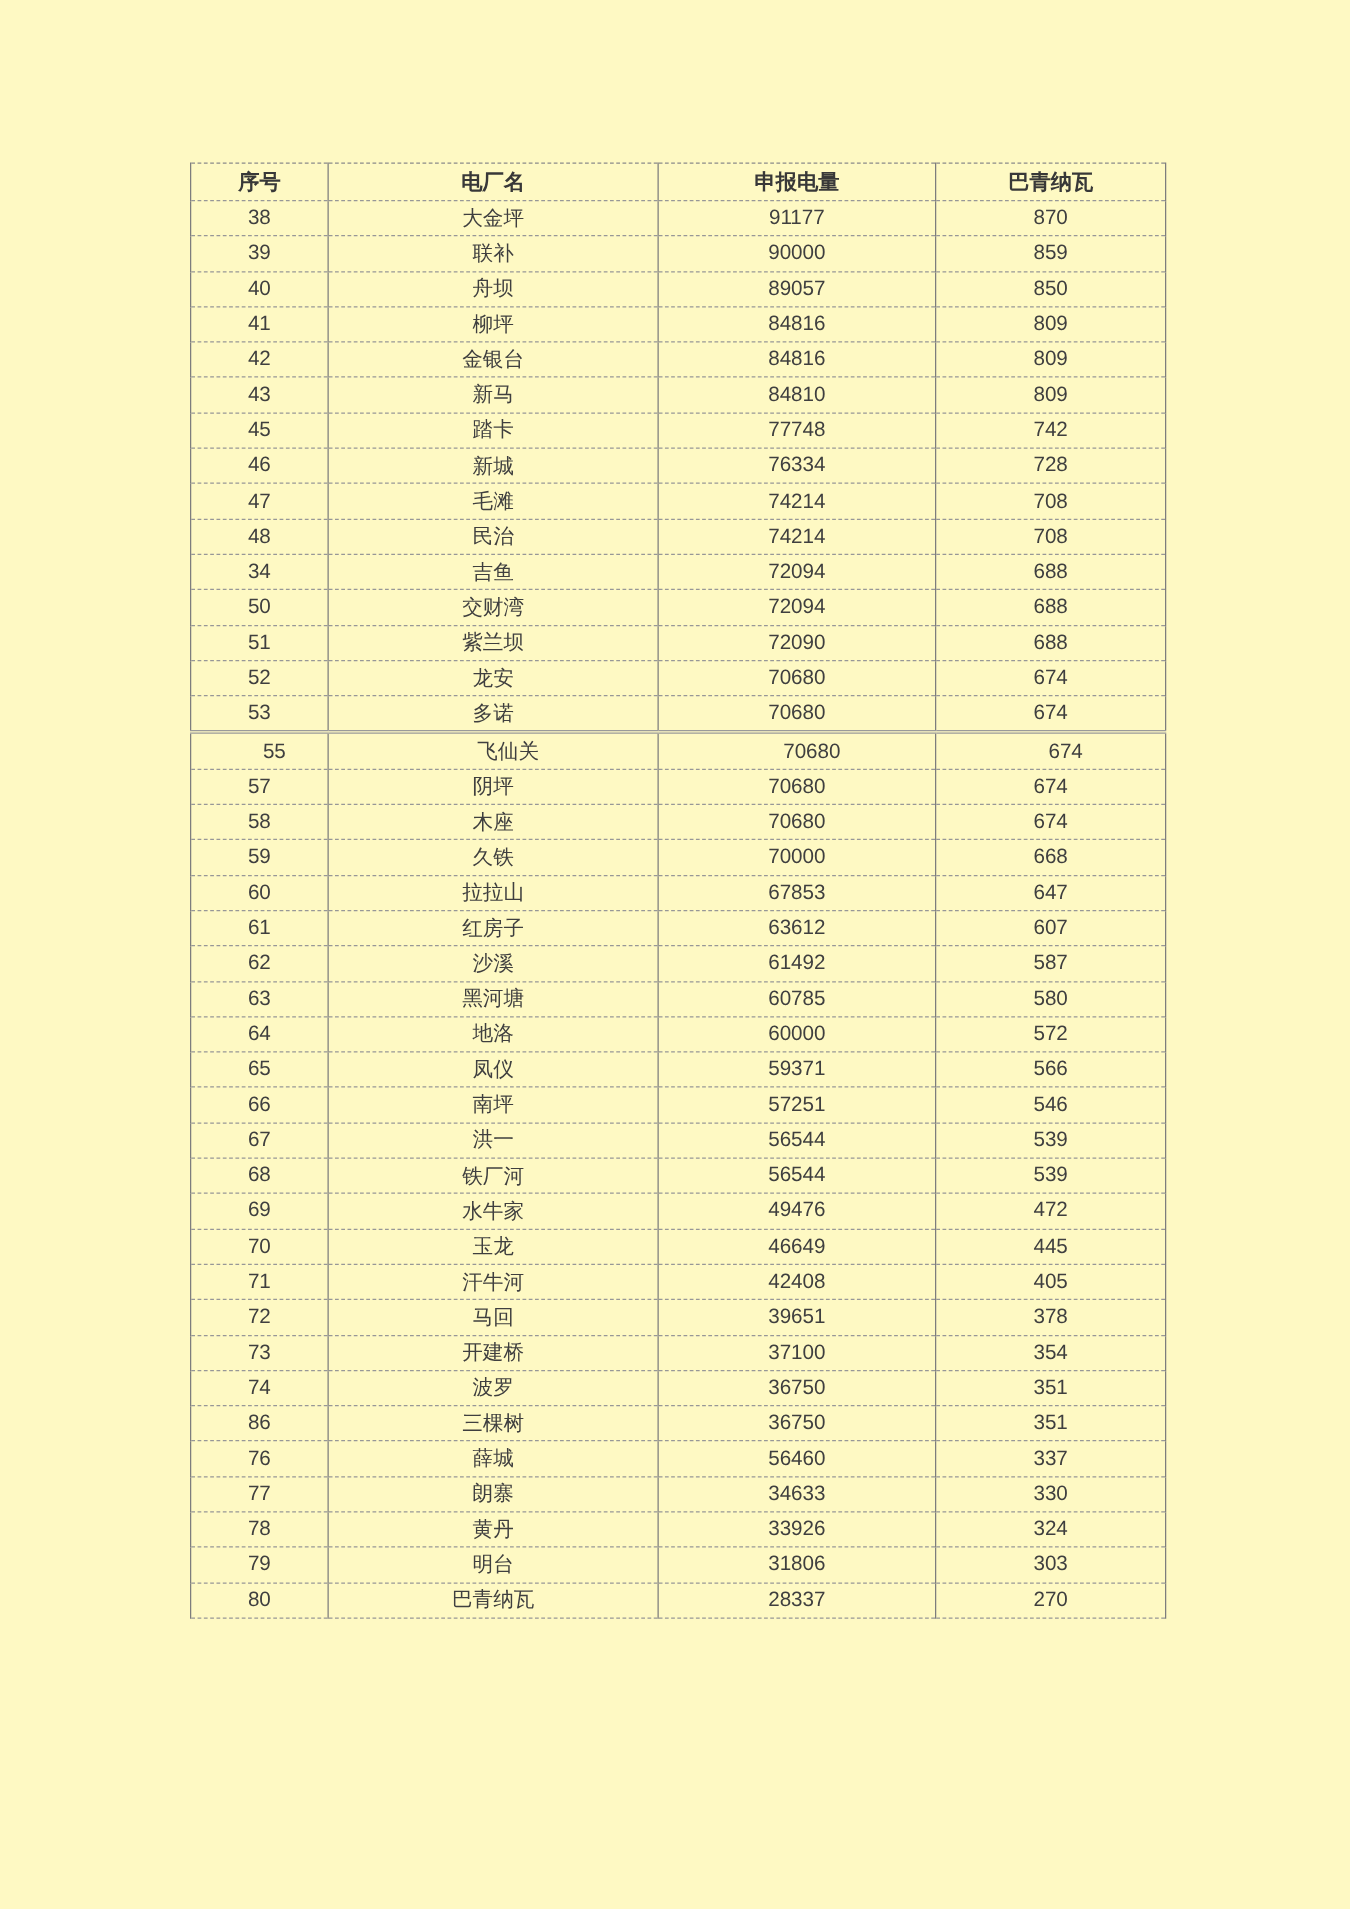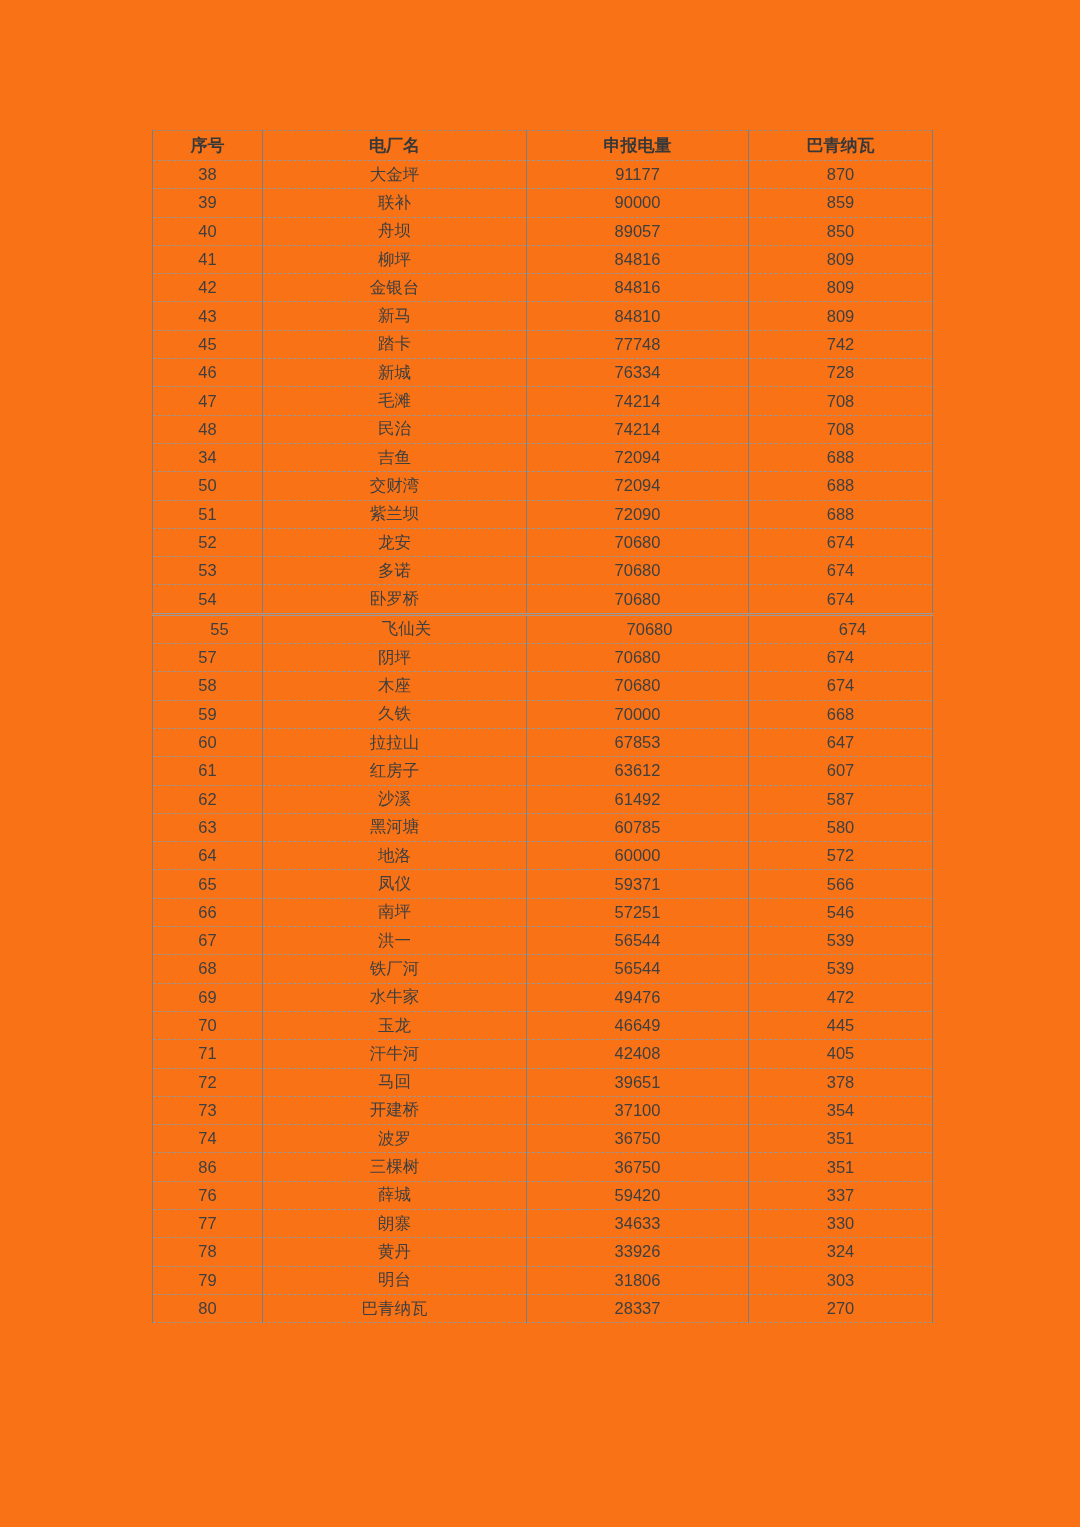--- a/index.html
+++ b/index.html
@@ -13,21 +13,21 @@
     font-family: "Liberation Sans", "DejaVu Sans", sans-serif;
     color: #3f3f3f;
     position: relative;
     overflow: hidden;
   }
   .page {
     position: absolute;
     left: 0; top: 0;
     width: 1080px;
     height: 1527px;
-    background: #f97316;
+    background: #fef9c3;
   }
   table.power-table {
     position: absolute;
     left: 152px;
     top: 130px;
     width: 780px;
     border-collapse: collapse;
     table-layout: fixed;
   }
   table.power-table th,
@@ -163,26 +163,20 @@
           <td>龙安</td>
           <td>70680</td>
           <td>674</td>
         </tr>
         <tr>
           <td>53</td>
           <td>多诺</td>
           <td>70680</td>
           <td>674</td>
         </tr>
-        <tr>
-          <td>54</td>
-          <td>卧罗桥</td>
-          <td>70680</td>
-          <td>674</td>
-        </tr>
         <tr class="page-break">
           <td>55</td>
           <td>飞仙关</td>
           <td>70680</td>
           <td>674</td>
         </tr>
         <tr>
           <td>57</td>
           <td>阴坪</td>
           <td>70680</td>
@@ -292,21 +286,21 @@
         </tr>
         <tr>
           <td>86</td>
           <td>三棵树</td>
           <td>36750</td>
           <td>351</td>
         </tr>
         <tr>
           <td>76</td>
           <td>薛城</td>
-          <td>59420</td>
+          <td>56460</td>
           <td>337</td>
         </tr>
         <tr>
           <td>77</td>
           <td>朗寨</td>
           <td>34633</td>
           <td>330</td>
         </tr>
         <tr>
           <td>78</td>

